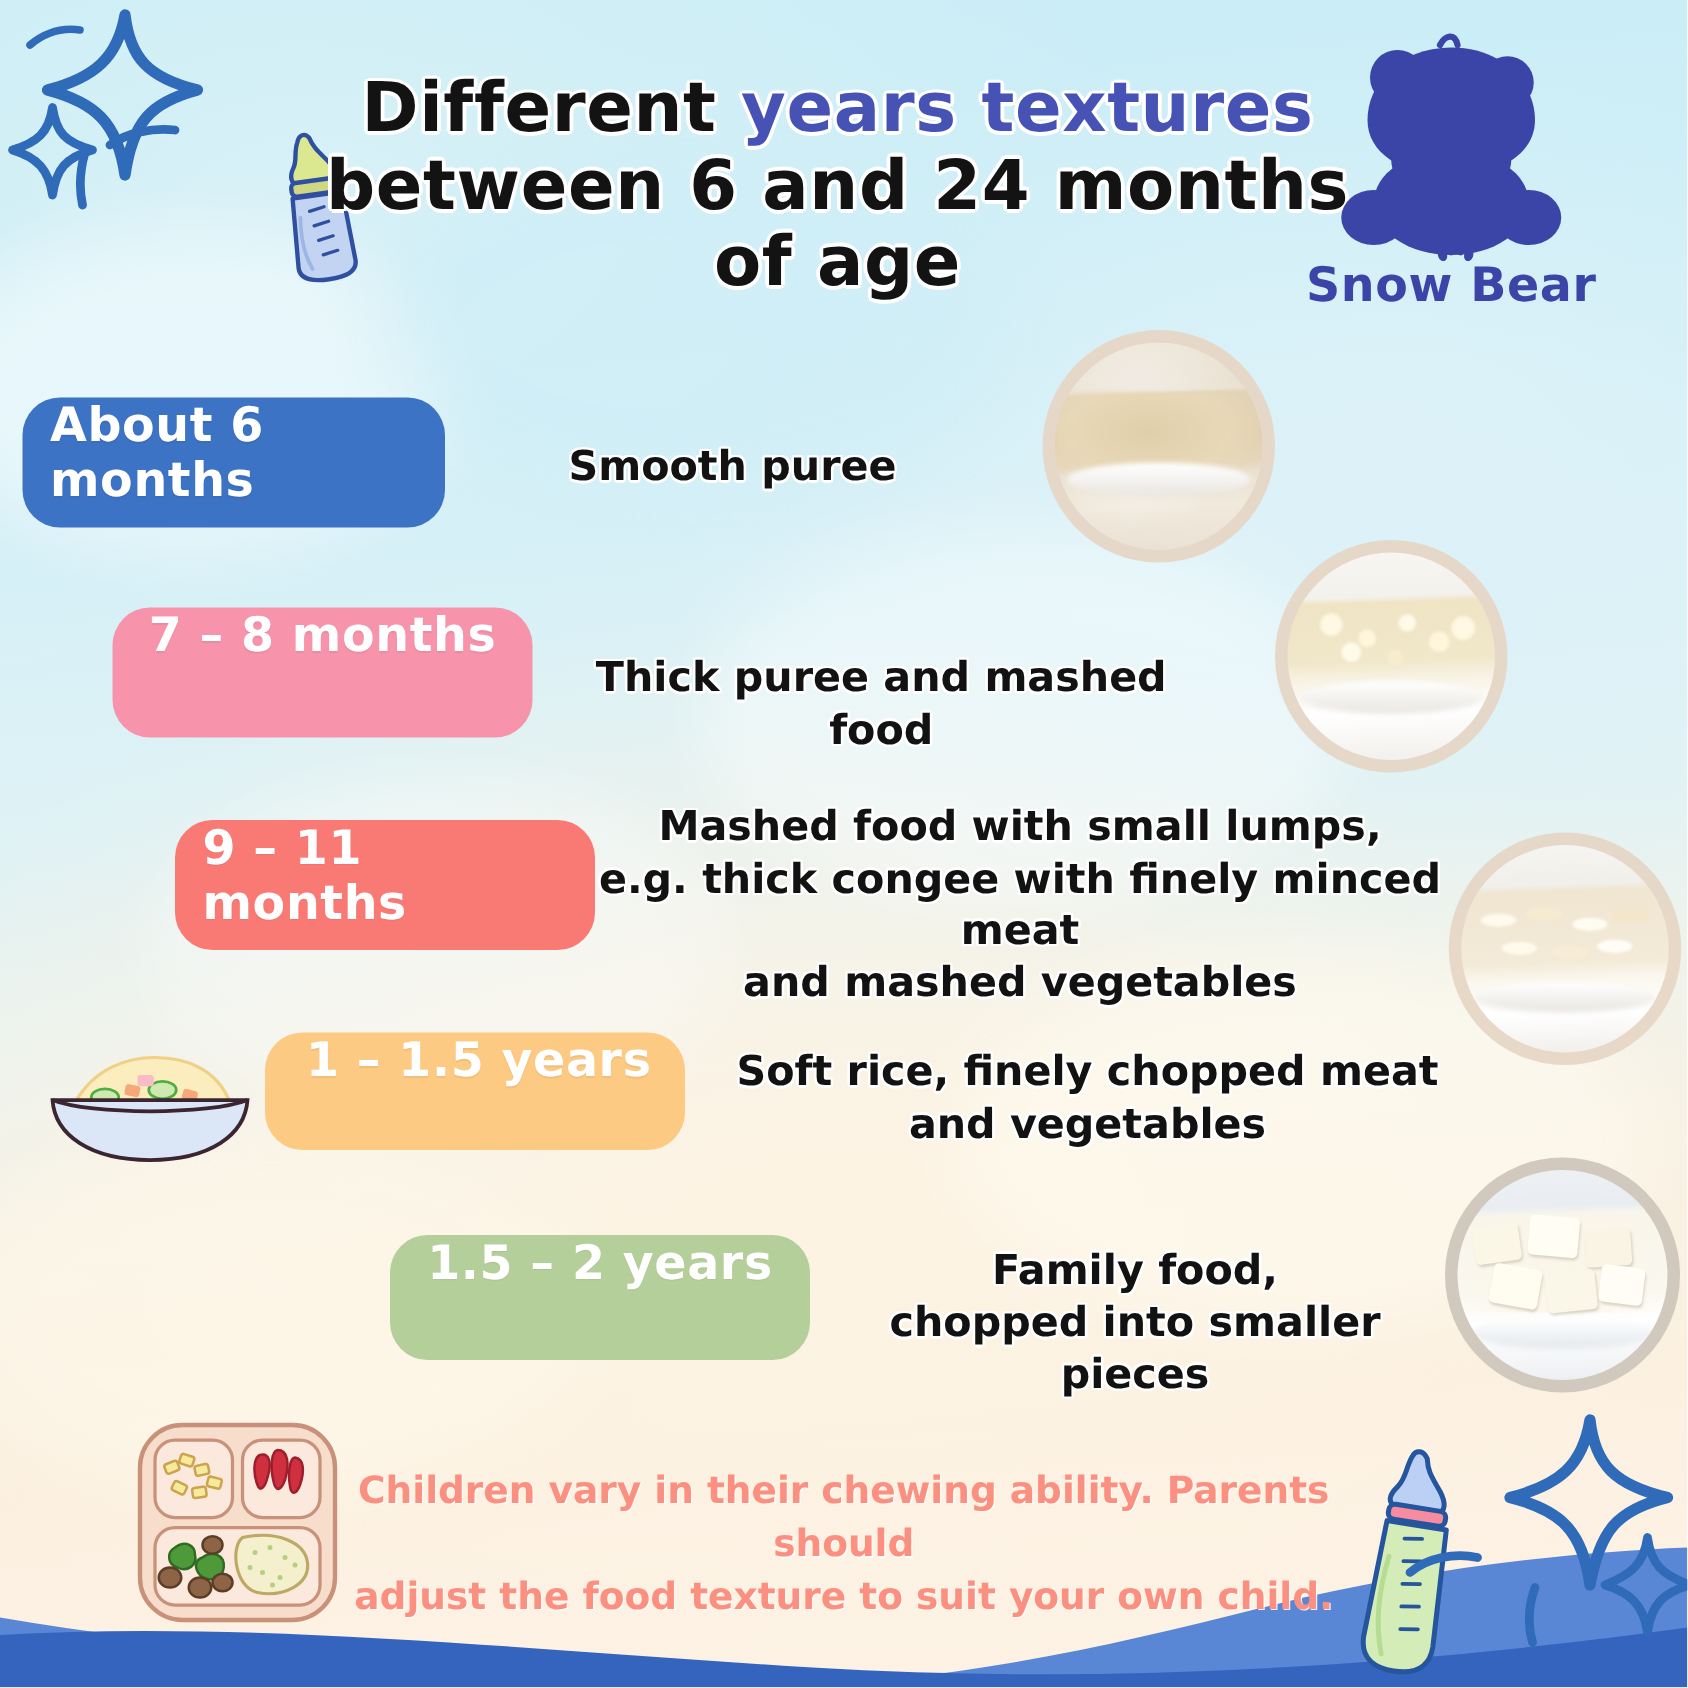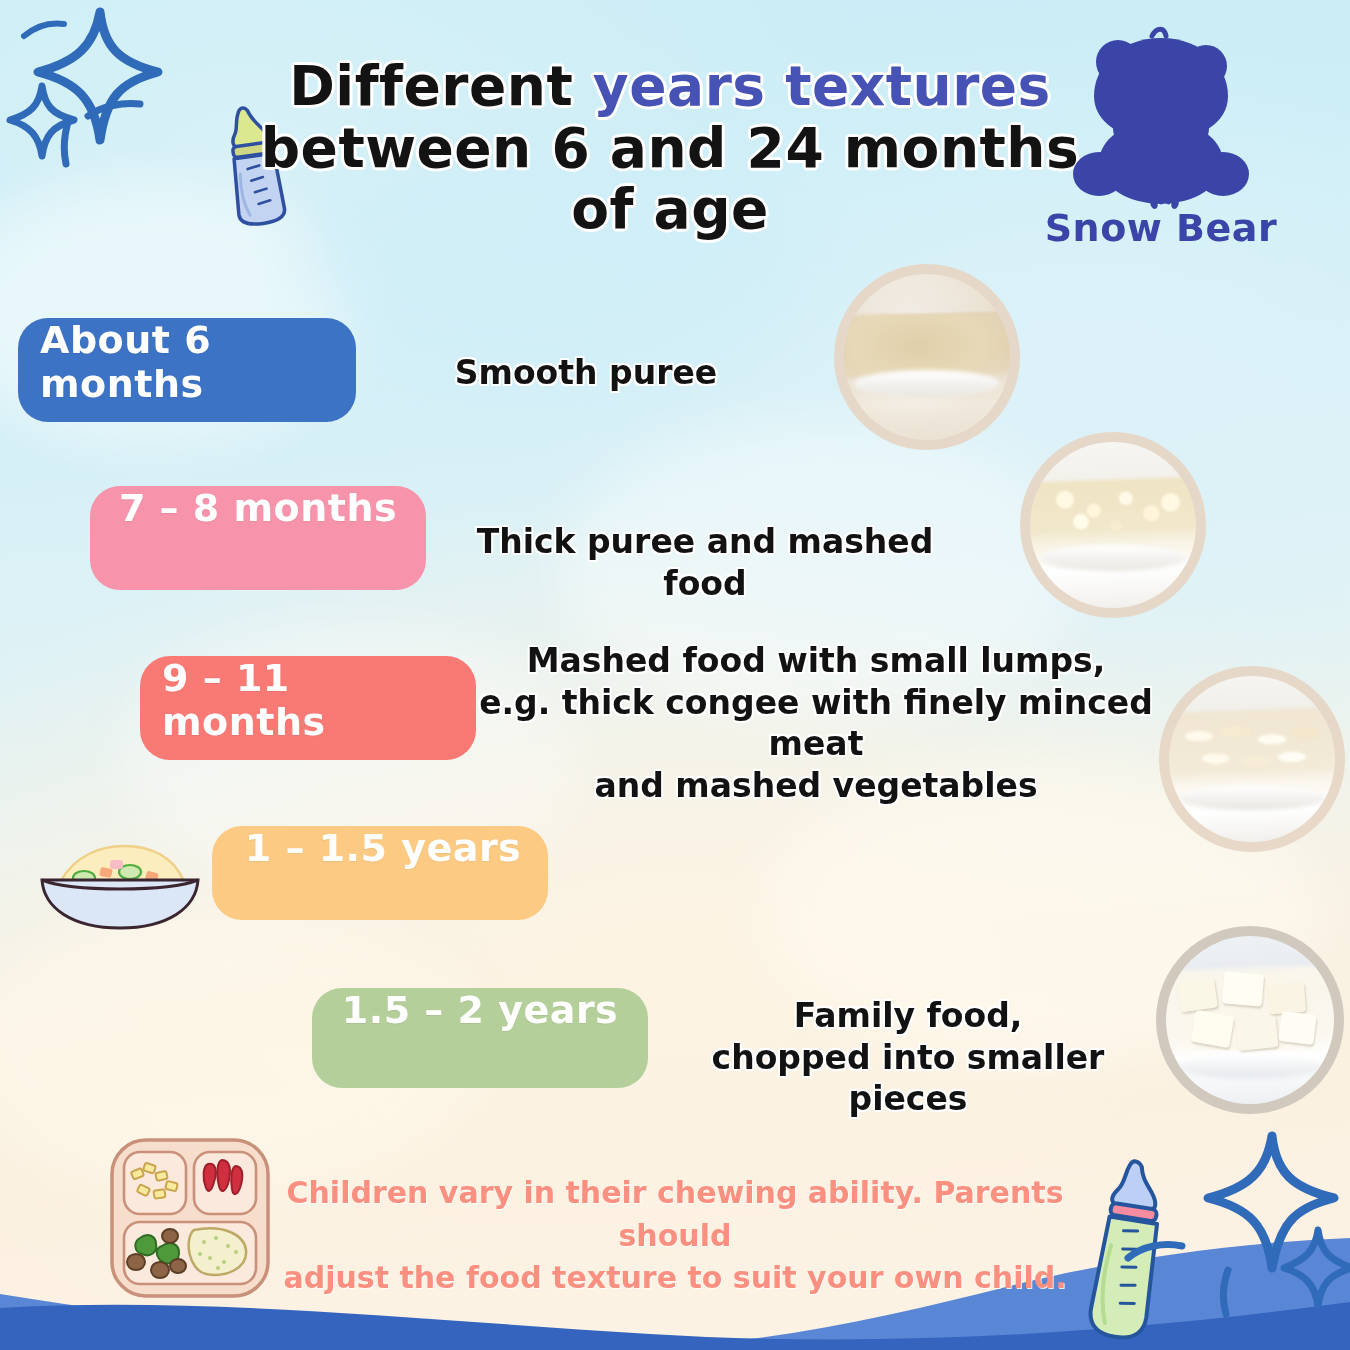--- a/index.html
+++ b/index.html
@@ -279,20 +279,22 @@
                   radial-gradient(ellipse 13% 10% at 52% 66%, #f7ecd5 0 70%, rgba(0,0,0,0) 72%),
                   radial-gradient(ellipse 12% 9% at 74% 60%, #fffdf5 0 70%, rgba(0,0,0,0) 72%);
                 filter:blur(1.4px);"></div>
     <div style="position:absolute;left:6%;top:66%;width:88%;height:15%;border-radius:50%;
                 background:linear-gradient(#ffffff,#e9e6e0);filter:blur(2px);"></div>
   </div>
 
   <div class="badge" style="left:212px;top:826px;width:336px;height:94px;background:#fcca83;padding-left:28px;">
     <span>1 – 1.5 years</span>
   </div>
+  <div class="desc" style="left:570px;top:836px;width:600px;">Soft rice, finely chopped meat
+and vegetables</div>
 
   <div class="badge" style="left:312px;top:988px;width:336px;height:100px;background:#b5cf9b;">
     <span>1.5 – 2 years</span>
   </div>
   <div class="desc" style="left:648px;top:995px;width:520px;">Family food,
 chopped into smaller pieces</div>
   <div class="photo-ring" style="left:1156px;top:926px;width:188px;height:188px;background:#cfc6bb;"></div>
   <div class="photo" style="left:1166px;top:936px;width:168px;height:168px;
               background:linear-gradient(178deg,#eef1f4 0%,#e9edf1 18%,#f8f5ec 22%,#faf7ef 58%,#ffffff 72%,#eceff2 100%);">
     <div style="position:absolute;left:2%;top:22%;width:96%;height:46%;

